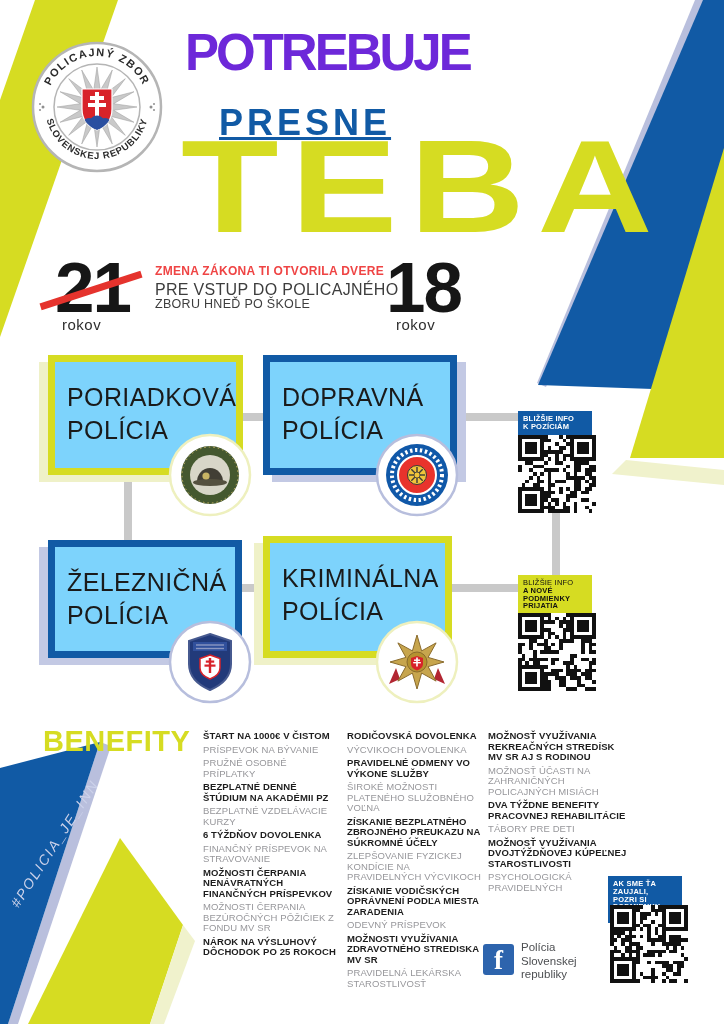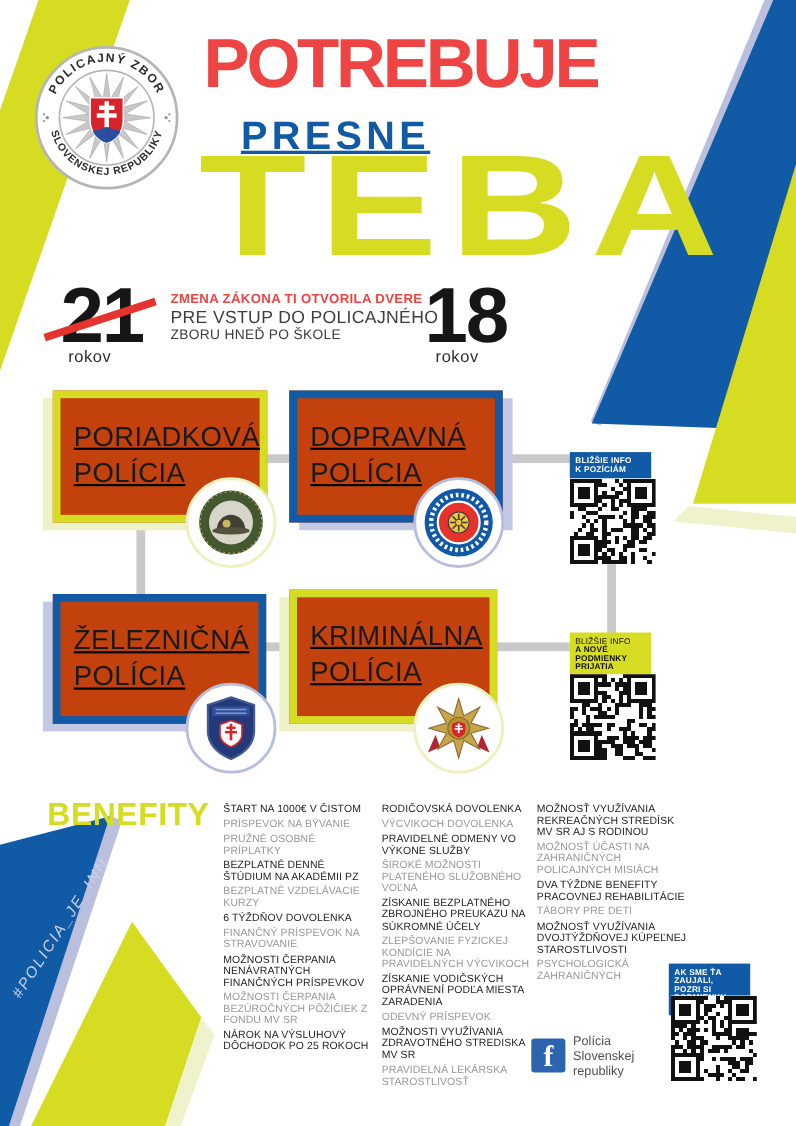--- a/index.html
+++ b/index.html
@@ -3,57 +3,57 @@
 <meta charset="utf-8">
 <style>
   html,body{margin:0;padding:0;background:#e8e8e8;}
   #poster{position:relative;width:724px;height:1024px;margin:0 auto;background:#fff;overflow:hidden;
           font-family:"Liberation Sans",sans-serif;}
   .abs{position:absolute;}
   
   #decor{position:absolute;left:0;top:0;width:724px;height:1024px;z-index:0;}
   .z1{z-index:2;}
   
-  .title1{left:185px;top:27px;font-size:63px;font-weight:bold;letter-spacing:-3px;line-height:1;color:#ef4444;white-space:nowrap;}
+  .title1{left:185px;top:27px;font-size:51px;font-weight:bold;letter-spacing:-3px;line-height:1;color:#6d28d9;white-space:nowrap;}
   .title2{left:219px;top:105px;font-size:36px;font-weight:bold;letter-spacing:4px;line-height:1;color:#115aa5;white-space:nowrap;text-decoration:underline;}
   .title3{left:181px;top:121px;font-size:131px;font-weight:bold;letter-spacing:10px;line-height:1;color:#d6dc22;
           transform:scaleX(1.22);transform-origin:0 0;white-space:nowrap;}
   
   .age-num{font-size:71px;font-weight:bold;line-height:1;color:#161616;letter-spacing:-2px;}
   .age-old{left:55px;top:252px;}
   .age-new{left:386px;top:252px;text-align:right;}
   .age-unit{font-size:15px;color:#2e2e2e;letter-spacing:0.5px;}
   .age-unit-old{left:62px;top:316px;}
   .age-unit-new{left:396px;top:316px;}
   .strike{left:38px;top:287px;width:106px;height:7px;background:#e5332d;transform:rotate(-18deg);}
   .age-head{left:155px;top:264px;font-size:12px;font-weight:bold;color:#ef4444;letter-spacing:0.3px;}
   .age-sub1{left:155px;top:281px;font-size:16px;color:#3d3d3d;letter-spacing:0.3px;}
   .age-sub2{left:155px;top:297px;font-size:12.5px;color:#3d3d3d;letter-spacing:0.3px;}
   
-  .dept{background:#c2410c;text-decoration:underline;}
+  .dept{background:#7dd3fc;}
   .dept .inner{padding:19px 0 0 12px;}
   .dept-title{font-size:25px;line-height:33px;color:#1a1a1a;letter-spacing:0.4px;}
   .b-yellow{border:7px solid #d6dc22;}
   .b-blue{border:7px solid #115aa5;}
   .sh-ly{box-shadow:-9px 7px 0 0 #eff1c8;}
   .sh-ll{box-shadow:-9px 7px 0 0 #c3c9e4;}
   .sh-rl{box-shadow:9px 7px 0 0 #c3c9e4;}
   .badge{width:84px;height:84px;}
   
   .qr-label{width:74px;padding:4px 5px;font-size:7.5px;line-height:7.8px;letter-spacing:0.2px;box-sizing:border-box;}
   .qr-label.blue{background:#115aa5;color:#fff;}
   .qr-label.yellow{background:#d6dc22;color:#111;}
   .qr-label div{font-weight:bold;}
   .qr-label div.reg{font-weight:normal;}
   .qr-code{background:#fff;}
   
   .benefits-head{left:43px;top:725px;font-size:29px;font-weight:bold;color:#d6dc22;letter-spacing:0.5px;}
   .benefit-col{width:138px;}
   .benefit-item{margin-bottom:3px;font-size:9.5px;line-height:10.5px;color:#97979b;letter-spacing:0.1px;}
-  .benefit-item.bold{color:#1d1d1d;font-weight:normal;}
+  .benefit-item.bold{color:#1d1d1d;font-weight:bold;}
   
   .fb-icon{left:483px;top:944px;width:31px;height:31px;background:#2d64ad;border-radius:3px;overflow:hidden;}
   .fb-icon span{position:absolute;left:11px;top:1px;color:#fff;font-size:27px;font-weight:bold;font-family:"Liberation Serif",serif;}
   .fb-text{left:521px;top:941px;font-size:11.5px;line-height:13.5px;color:#4d4f52;}
   
   .hashtag{left:14px;top:898px;font-size:14px;font-style:italic;letter-spacing:2px;color:#ccd2ea;
            transform:rotate(-57deg);transform-origin:0 50%;white-space:nowrap;}
 </style>
 </head>
 <body>
@@ -746,21 +746,21 @@
       <div class="benefit-item">ODEVNÝ PRÍSPEVOK</div>
       <div class="benefit-item bold">MOŽNOSTI VYUŽÍVANIA ZDRAVOTNÉHO STREDISKA MV SR</div>
       <div class="benefit-item">PRAVIDELNÁ LEKÁRSKA STAROSTLIVOSŤ</div>
     </div>
   <div class="abs z1 benefit-col" style="left:488px;top:731px;width:142px">
       <div class="benefit-item bold">MOŽNOSŤ VYUŽÍVANIA REKREAČNÝCH STREDÍSK MV SR AJ S RODINOU</div>
       <div class="benefit-item">MOŽNOSŤ ÚČASTI NA ZAHRANIČNÝCH POLICAJNÝCH MISIÁCH</div>
       <div class="benefit-item bold">DVA TÝŽDNE BENEFITY PRACOVNEJ REHABILITÁCIE</div>
       <div class="benefit-item">TÁBORY PRE DETI</div>
       <div class="benefit-item bold">MOŽNOSŤ VYUŽÍVANIA DVOJTÝŽDŇOVEJ KÚPEĽNEJ STAROSTLIVOSTI</div>
-      <div class="benefit-item">PSYCHOLOGICKÁ ZAHRANIČNÝCH</div>
+      <div class="benefit-item">PSYCHOLOGICKÁ PRAVIDELNÝCH</div>
     </div>
 
   <div class="abs z1 qr-label blue" style="left:608px;top:876px">
       <div>AK SME ŤA ZAUJALI,</div>
       <div>POZRI SI PODMIENKY</div>
       <div>K PRIJATIU</div>
     </div>
   <div class="abs z1 qr-code" style="left:610px;top:905px;width:78px;height:78px"><svg viewBox="0 0 21 21" width="100%" height="100%" shape-rendering="crispEdges">
         <rect width="21" height="21" fill="#fff"></rect>
         <g fill="#111">

